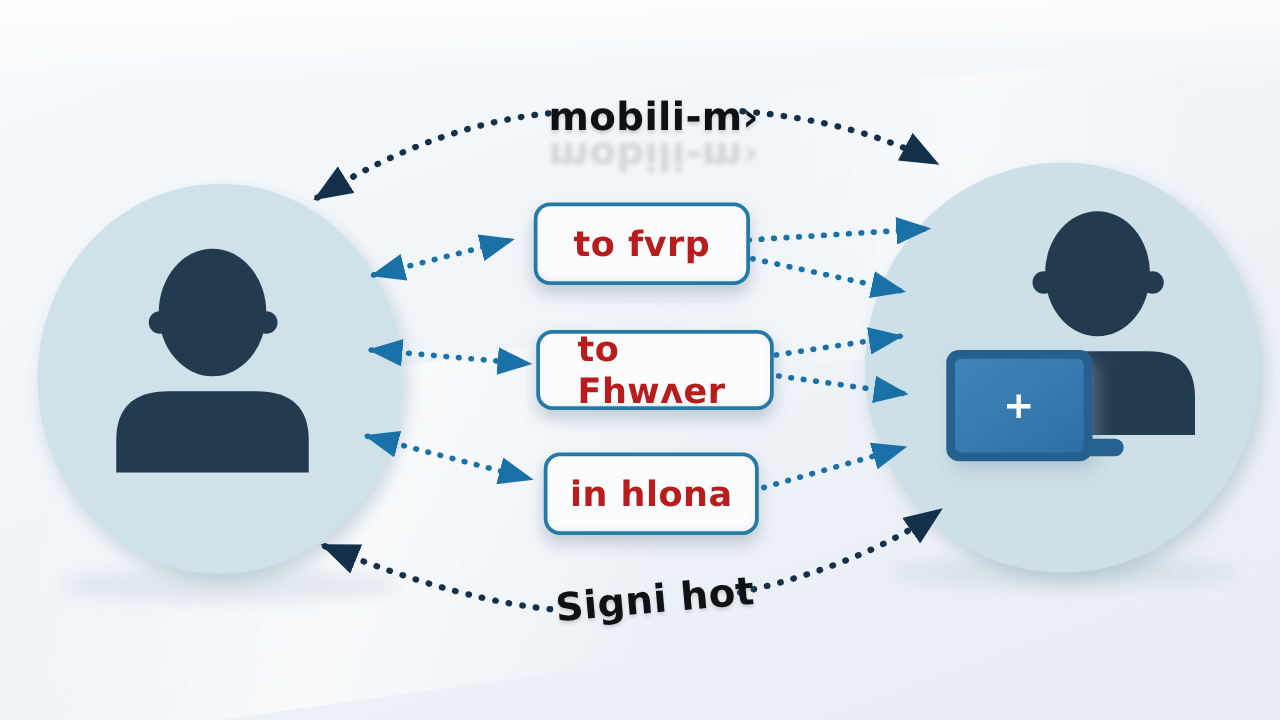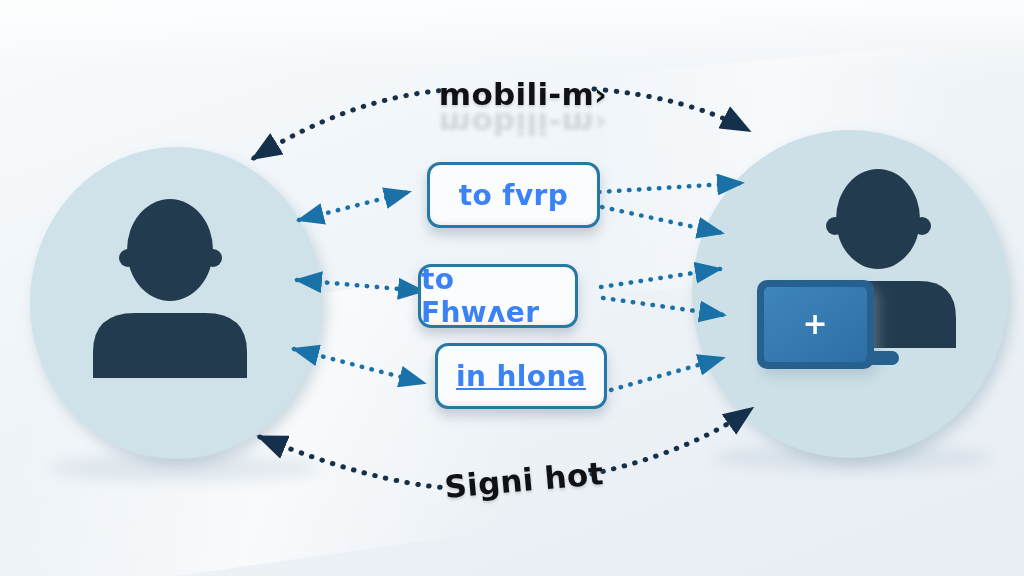--- a/index.html
+++ b/index.html
@@ -29,26 +29,26 @@
     background:linear-gradient(180deg,rgba(255,255,255,.8),rgba(255,255,255,0));
   }
   svg.diagram{position:absolute;left:0;top:0;}
   .flow-box{
     position:absolute;
     display:flex;align-items:center;justify-content:center;
     background:#fbfcfd;
     border:3px solid #2579a4;
     border-radius:13px;
     box-shadow:0 7px 12px rgba(110,130,150,.35), inset 0 -2px 4px rgba(120,150,170,.12);
-    color:#3b82f6;
+    color:#b91c1c;
     font-size:28px;font-weight:700;letter-spacing:.4px;
   }
   .box1{left:427px;top:162px;width:167px;height:60px;}
-  .box2{left:418px;top:264px;width:154px;height:58px;}
-  .box3{left:435px;top:343px;width:166px;height:60px;text-decoration:underline;}
+  .box2{left:429px;top:264px;width:154px;height:58px;padding-left:30px;}
+  .box3{left:435px;top:362px;width:166px;height:60px;}
   .arc-label{
     position:absolute;
     text-align:center;
     color:#101114;
     font-size:31px;font-weight:700;letter-spacing:.3px;
     text-shadow:0 2px 3px rgba(130,140,150,.35);
   }
   .arc-label-top{left:423px;top:76px;width:200px;text-align:center;}
   .arc-label-top-reflection{
     left:423px;top:106px;width:200px;

